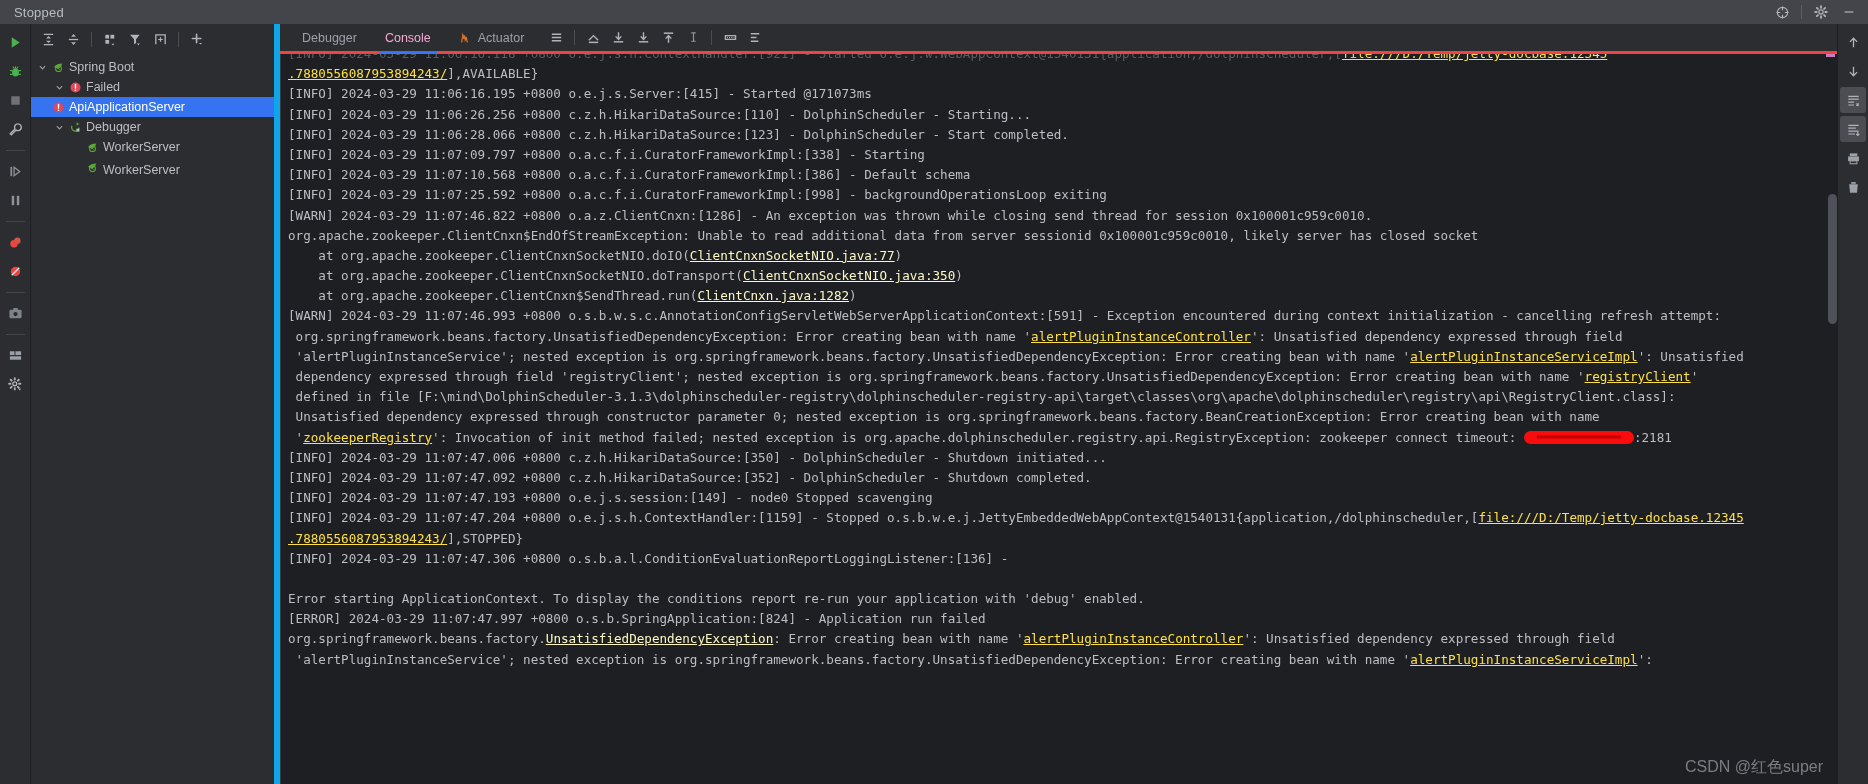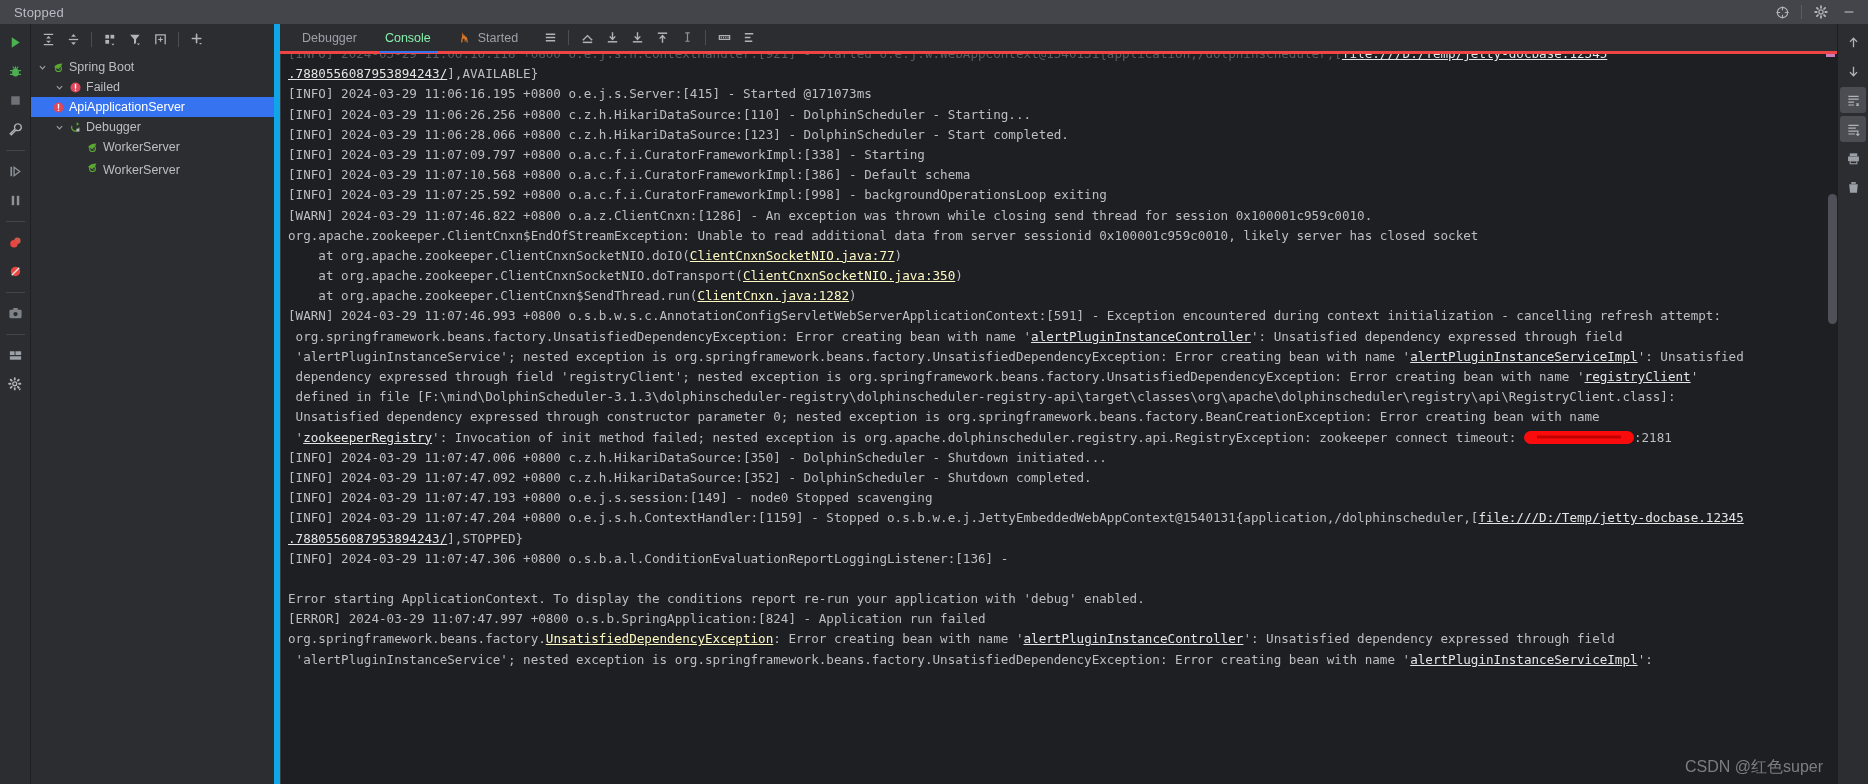--- a/index.html
+++ b/index.html
@@ -55,39 +55,39 @@
   .console-col { flex: 1; display: flex; flex-direction: column; min-width: 0; background: #1e1f22; }
   .ctabs {
     height: 30px; flex: none; display: flex; align-items: center;
     background: #2b2d30; padding-left: 8px; gap: 0;
     border-bottom: 3px solid #ef4444;
   }
   .ctab {
     height: 30px; display: flex; align-items: center; padding: 0 14px;
     color: #9da0a8; font-size: 12.5px; cursor: pointer; position: relative;
   }
-  .ctab.active { color: #86efac; }
+  .ctab.active { color: #f9a8d4; }
   .ctab.active::after {
     content: ''; position: absolute; left: 8px; right: 8px; bottom: 0; height: 2px; background: #3573f0;
   }
   .ctab .actuator-ico { margin-right: 5px; display: flex; align-items: center; }
   .ctools { display: flex; align-items: center; gap: 1px; margin-left: 6px; }
   .ct-btn { width: 24px; height: 24px; display: flex; align-items: center; justify-content: center; cursor: pointer; border-radius: 3px; }
   .ct-sep { width: 1px; height: 15px; background: #4b4d52; margin: 0 5px; }
 
   
   .logwrap { flex: 1; position: relative; min-height: 0; background: #1e1f22; overflow: hidden; }
   .log {
     font-family: "DejaVu Sans Mono", "Liberation Mono", monospace;
     font-size: 12.6px; line-height: 20.2px;
     color: #bcbec4; padding: 0 0 0 8px; white-space: pre; position: relative;
     margin-top: -10px;
   }
   .log .ln { height: 20.2px; }
-  .lnk { color: #e5e5e5; text-decoration: underline; }
+  .lnk { color: #fde047; text-decoration: underline; }
   .lnk2 { color: #fef9c3; text-decoration: underline; }
   .gutter { position: absolute; left: 0; top: 0; width: 1px; height: 100%; background: #393b40; }
 
   .redact {
     display: inline-block; background: #fa0c0c; color: transparent;
     border-radius: 7px; height: 13px; vertical-align: -2px;
     position: relative; overflow: hidden;
   }
   .redact::after {
     content: ''; position: absolute; left: 12%; right: 12%; top: 50%;
@@ -355,21 +355,21 @@
         </div>
         <div class="ctab active">
           <span>Console</span>
         </div>
         <div class="ctab">
           <span class="actuator-ico">
             <svg width="14" height="14" viewBox="0 0 16 16">
                 <path d="M3.2 12.5c0-3 1.2-5.2 1.2-8.2 1 1.8 1.1 3 1.1 4.6.6-1.2.7-2.4.7-3.6.9 1.9 1 3.4 1 5 .7-1.1.8-2.2.8-3.3.9 2 1.3 3.4 1.3 5.5" fill="none" stroke="#d4762a" stroke-width="1.5" stroke-linecap="round"></path>
               </svg>
           </span>
-          <span>Started</span>
+          <span>Actuator</span>
         </div>
         <div class="ctools">
           <div class="ct-btn">
             <svg width="15" height="15" viewBox="0 0 16 16">
                 <path d="M3 4.5h10M3 8h10M3 11.5h10" stroke="#b0b3b9" stroke-width="1.5"></path>
               </svg>
           </div>
           <div class="ct-sep"></div>
           <div class="ct-btn">
             <svg width="15" height="15" viewBox="0 0 16 16">

